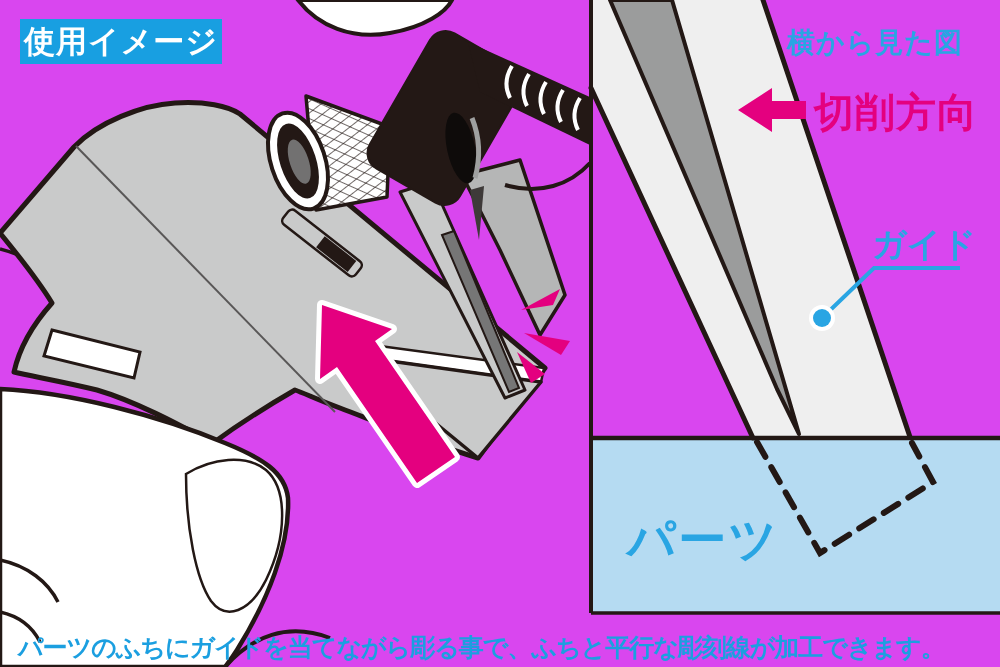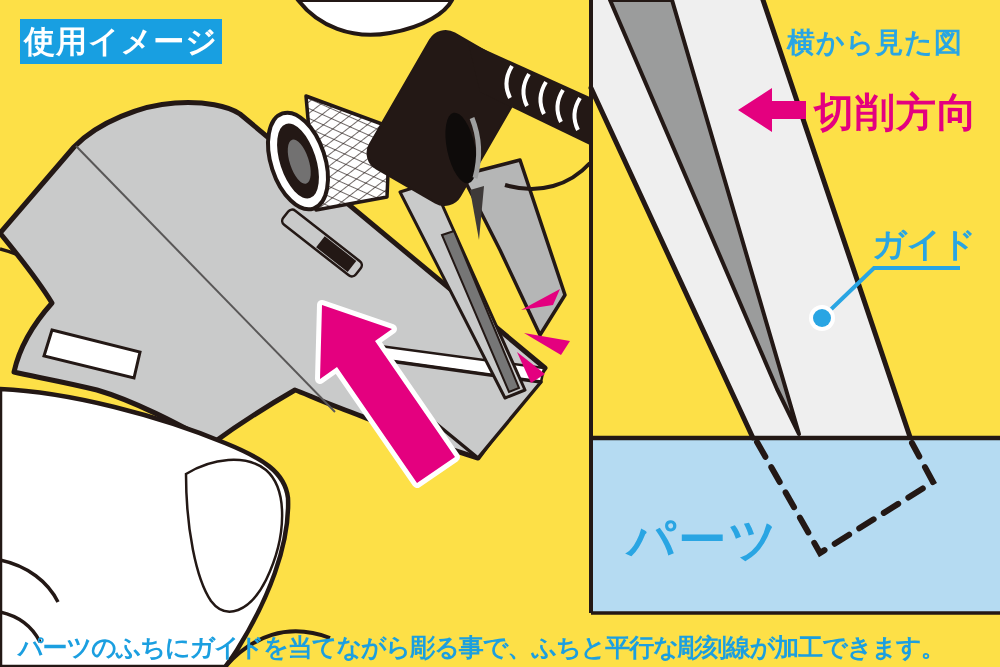--- a/index.html
+++ b/index.html
@@ -1,16 +1,16 @@
 <!DOCTYPE html>
 <html><head>
 <meta charset="utf-8">
 <style>
   html,body{margin:0;padding:0;background:#fff;}
-  .stage{position:relative;width:1000px;height:667px;background:#fde047;overflow:hidden;
+  .stage{position:relative;width:1000px;height:667px;background:#d946ef;overflow:hidden;
          font-family:"Liberation Sans","DejaVu Sans",sans-serif;}
   svg text{font-family:"Liberation Sans","DejaVu Sans",sans-serif;font-weight:bold;}
 </style>
 </head>
 <body>
 
 <div class="stage">
 <svg width="1000" height="667" viewBox="0 0 1000 667">
   <defs>
     <pattern id="hA" width="9" height="9" patternUnits="userSpaceOnUse" patternTransform="rotate(24)">

